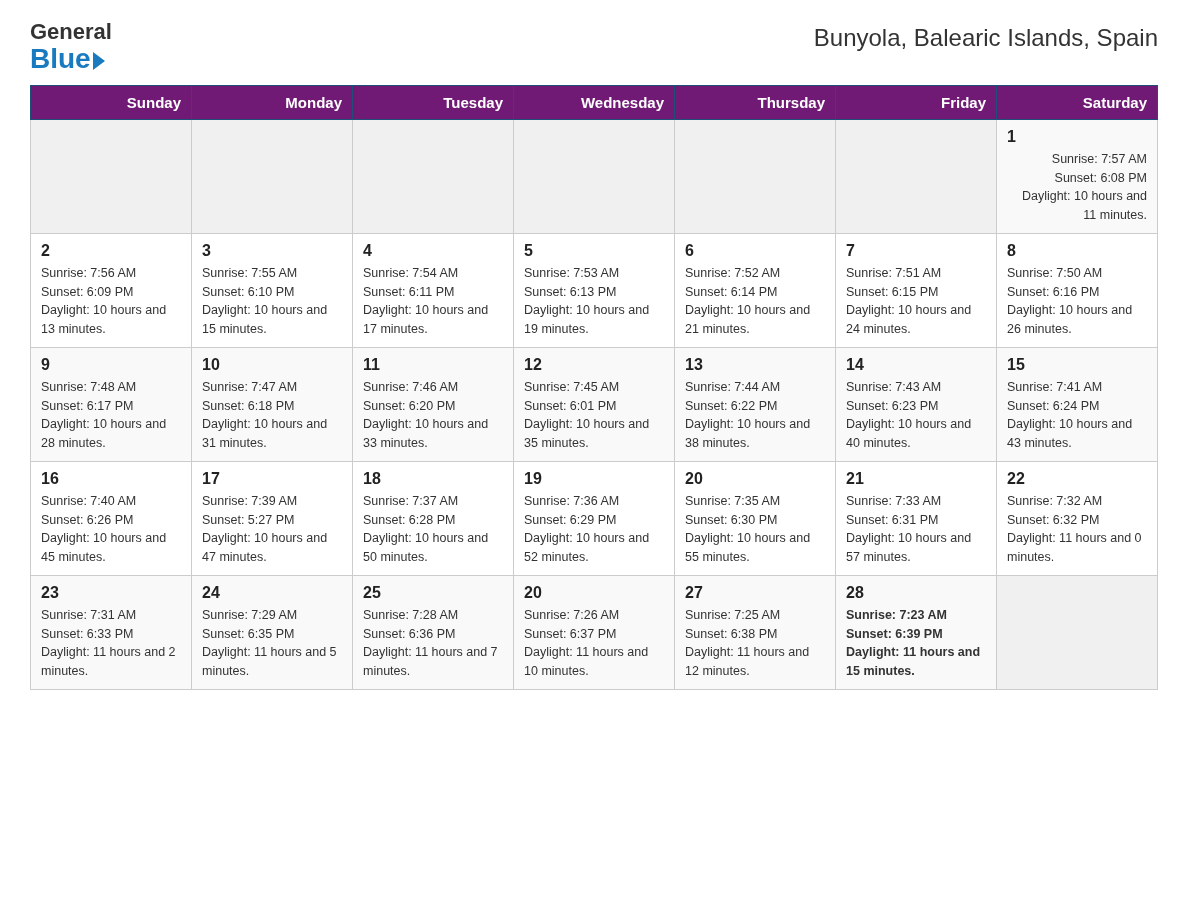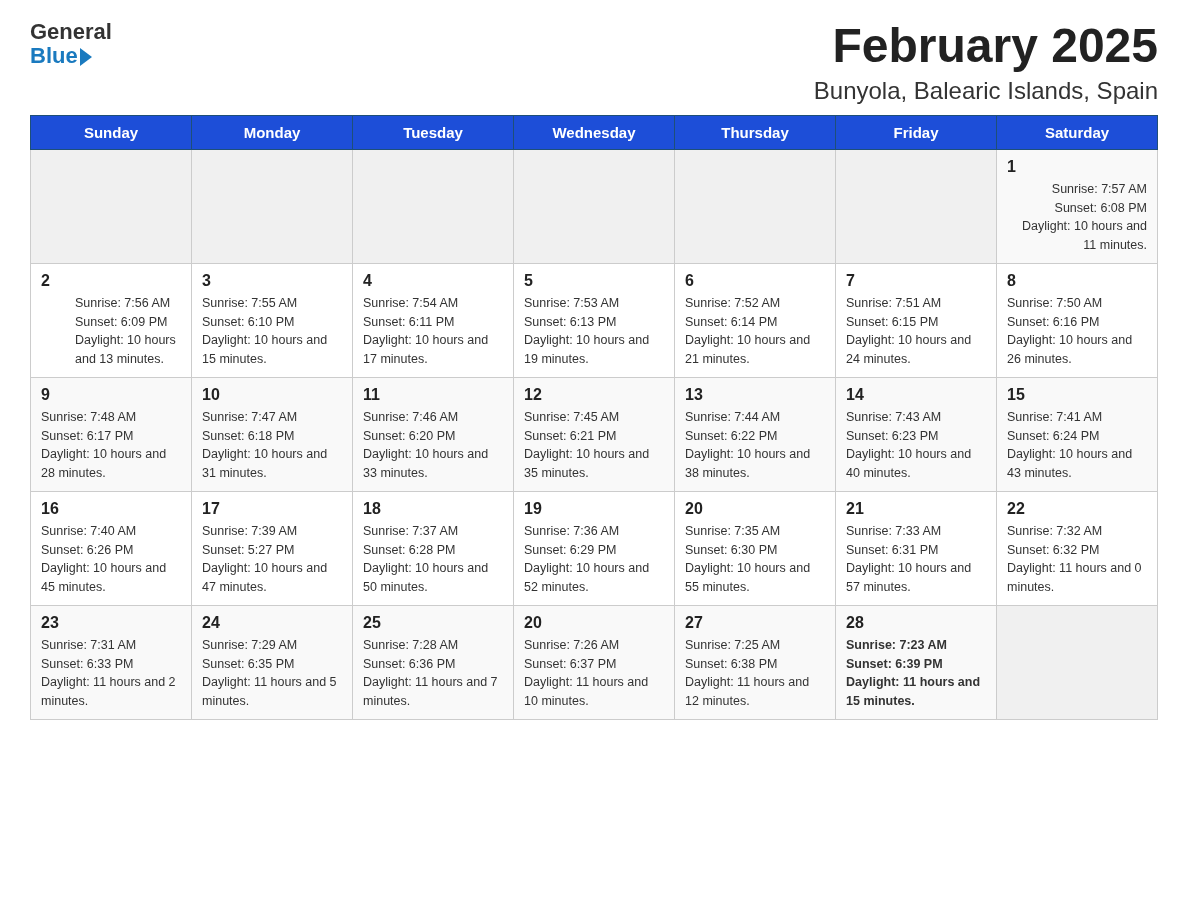--- a/index.html
+++ b/index.html
@@ -20,21 +20,21 @@
       display: flex;
       align-items: center;
       gap: 4px;
     }
     .logo-text-general {
       font-size: 22px;
       font-weight: bold;
       color: #333;
     }
     .logo-text-blue {
-      font-size: 22px;
+      font-size: 28px;
       font-weight: bold;
       color: #1a7abf;
     }
     .title-block {
       text-align: right;
     }
     .month-title {
       font-size: 48px;
       font-weight: bold;
       color: #222;
@@ -44,26 +44,26 @@
       font-size: 24px;
       color: #333;
       margin-top: 4px;
     }
     table {
       width: 100%;
       border-collapse: collapse;
       table-layout: fixed;
     }
     thead tr th {
-      background-color: #1d4ed8;
+      background-color: #701a75;
       color: #fff;
       font-size: 15px;
       font-weight: bold;
       padding: 8px 10px;
-      text-align: center;
+      text-align: right;
       border: 1px solid #1e4f78;
     }
     tbody tr td {
       vertical-align: top;
       padding: 8px 10px;
       border: 1px solid #ccc;
       font-size: 13px;
       color: #333;
       height: 110px;
     }
@@ -98,21 +98,20 @@
       <div style="display:flex; flex-direction:column; line-height:1.1;">
         <span class="logo-text-general">General</span>
         <div style="display:flex; align-items:center;">
           <span class="logo-text-blue">Blue</span>
           <div style="margin-left:2px; width:0; height:0; border-left:12px solid #1a7abf; border-top:9px solid transparent; border-bottom:9px solid transparent; margin-top:2px;"></div>
         </div>
       </div>
     </div>
   </div>
   <div class="title-block">
-    <div class="month-title">February 2025</div>
     <div class="location">Bunyola, Balearic Islands, Spain</div>
   </div>
 </div>
 
 <table>
   <thead>
     <tr>
     <th>Sunday</th>
         <th>Monday</th>
         <th>Tuesday</th>
@@ -133,21 +132,21 @@
         <td>
           <span class="day-number">1</span>
           <div class="day-info" style="white-space: pre-line; text-align: right;">Sunrise: 7:57 AM
 Sunset: 6:08 PM
 Daylight: 10 hours and 11 minutes.</div>
         </td>
       </tr>
       <tr>
         <td>
           <span class="day-number">2</span>
-          <div class="day-info" style="white-space: pre-line; margin-left: 34px;">Sunrise: 7:56 AM
+          <div class="day-info" style="white-space: pre-line;">Sunrise: 7:56 AM
 Sunset: 6:09 PM
 Daylight: 10 hours and 13 minutes.</div>
         </td>
         <td>
           <span class="day-number">3</span>
           <div class="day-info" style="white-space: pre-line;">Sunrise: 7:55 AM
 Sunset: 6:10 PM
 Daylight: 10 hours and 15 minutes.</div>
         </td>
         <td>
@@ -196,21 +195,21 @@
         </td>
         <td>
           <span class="day-number">11</span>
           <div class="day-info" style="white-space: pre-line;">Sunrise: 7:46 AM
 Sunset: 6:20 PM
 Daylight: 10 hours and 33 minutes.</div>
         </td>
         <td>
           <span class="day-number">12</span>
           <div class="day-info" style="white-space: pre-line;">Sunrise: 7:45 AM
-Sunset: 6:21 PM
+Sunset: 6:01 PM
 Daylight: 10 hours and 35 minutes.</div>
         </td>
         <td>
           <span class="day-number">13</span>
           <div class="day-info" style="white-space: pre-line;">Sunrise: 7:44 AM
 Sunset: 6:22 PM
 Daylight: 10 hours and 38 minutes.</div>
         </td>
         <td>
           <span class="day-number">14</span>

